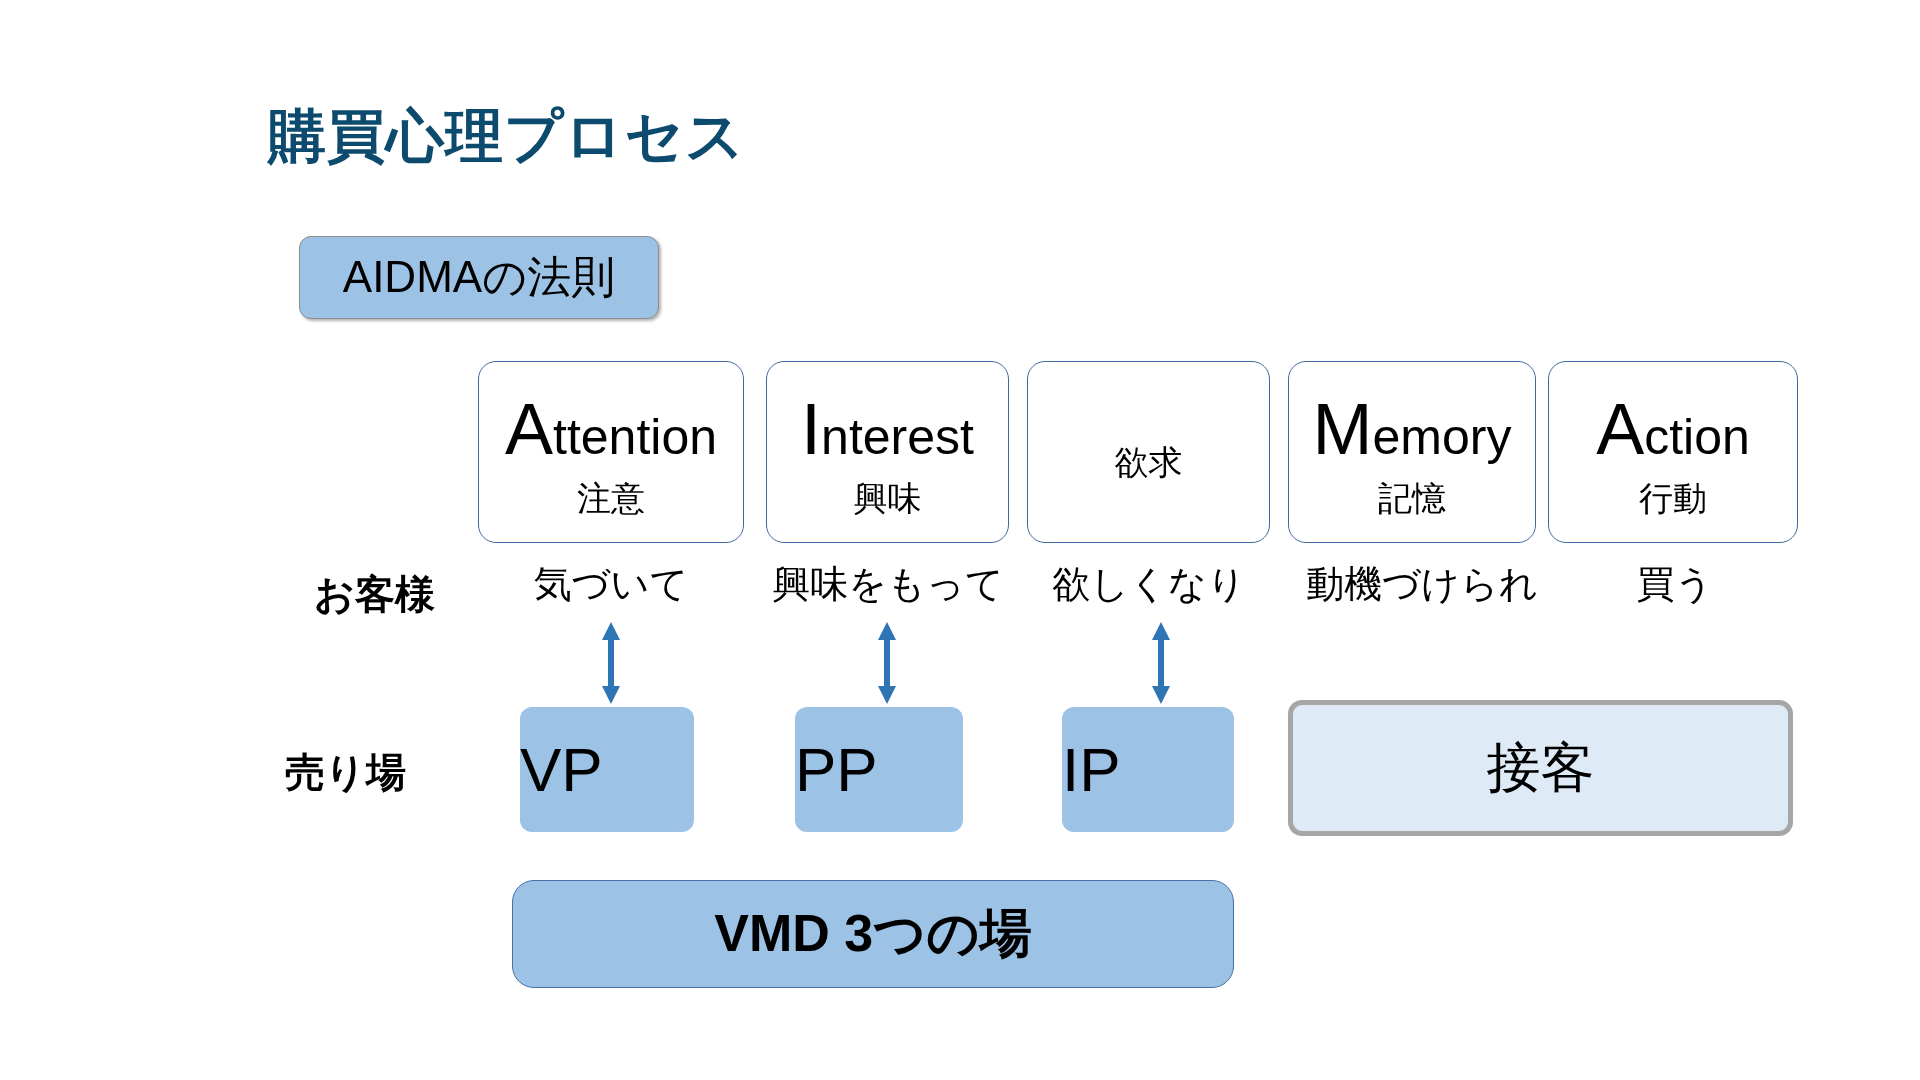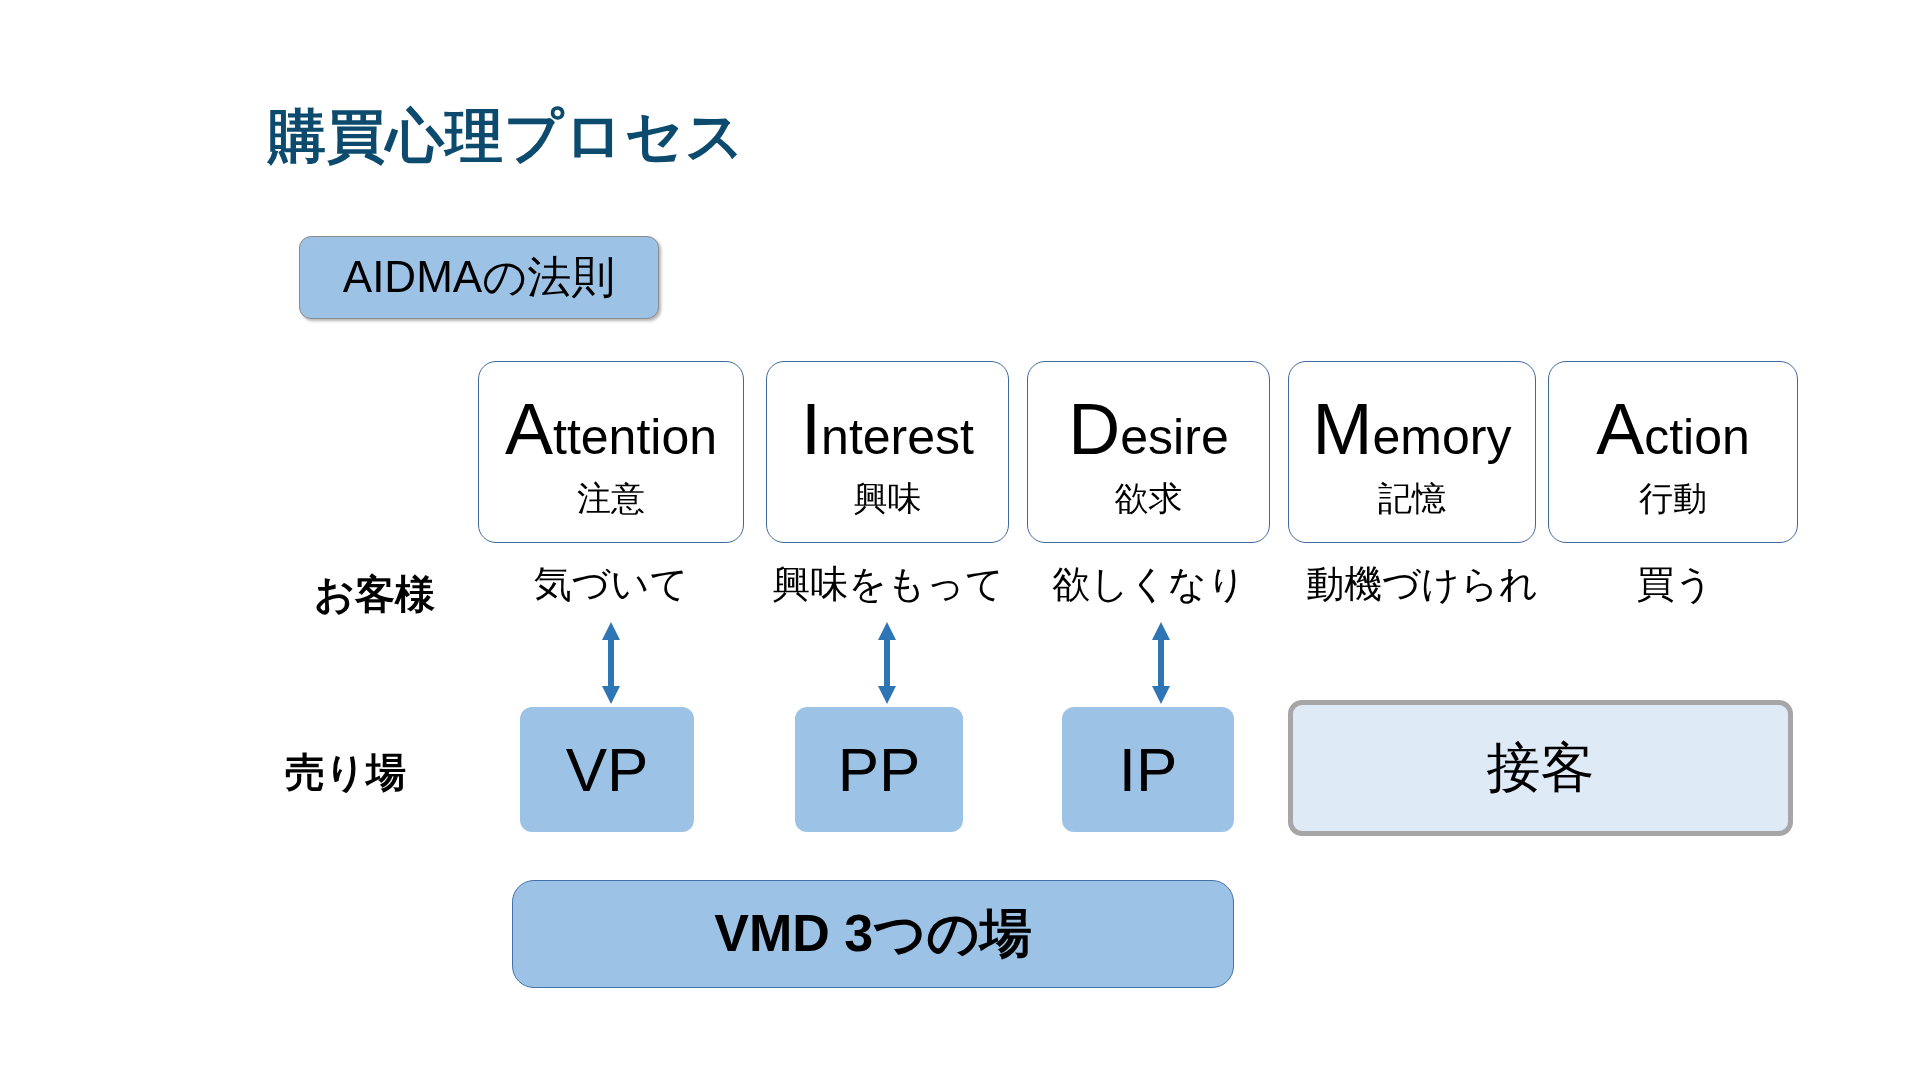--- a/index.html
+++ b/index.html
@@ -116,21 +116,21 @@
   
   .floor-box {
     position: absolute;
     top: 707px;
     height: 125px;
     box-sizing: border-box;
     background: #9CC3E5;
     border-radius: 12px;
     display: flex;
     align-items: center;
-    justify-content: center;
+    justify-content: flex-start;
     font-size: 62px;
     line-height: 1.0;
     white-space: nowrap;
   }
 
   
   #service-box {
     position: absolute;
     left: 1288px;
     top: 700px;
@@ -181,21 +181,20 @@
     <div class="stage-en"><span class="cap">A</span><span>ttention</span></div>
     <div class="stage-ja">注意</div>
   </div>
 
   <div class="stage-card" style="left:766px;width:243px;">
     <div class="stage-en"><span class="cap">I</span><span>nterest</span></div>
     <div class="stage-ja">興味</div>
   </div>
 
   <div class="stage-card" style="left:1027px;width:243px;">
-    <div class="stage-en"><span class="cap">D</span><span>esire</span></div>
     <div class="stage-ja">欲求</div>
   </div>
 
   <div class="stage-card" style="left:1288px;width:248px;">
     <div class="stage-en"><span class="cap">M</span><span>emory</span></div>
     <div class="stage-ja">記憶</div>
   </div>
 
   <div class="stage-card" style="left:1548px;width:250px;">
     <div class="stage-en"><span class="cap">A</span><span>ction</span></div>

